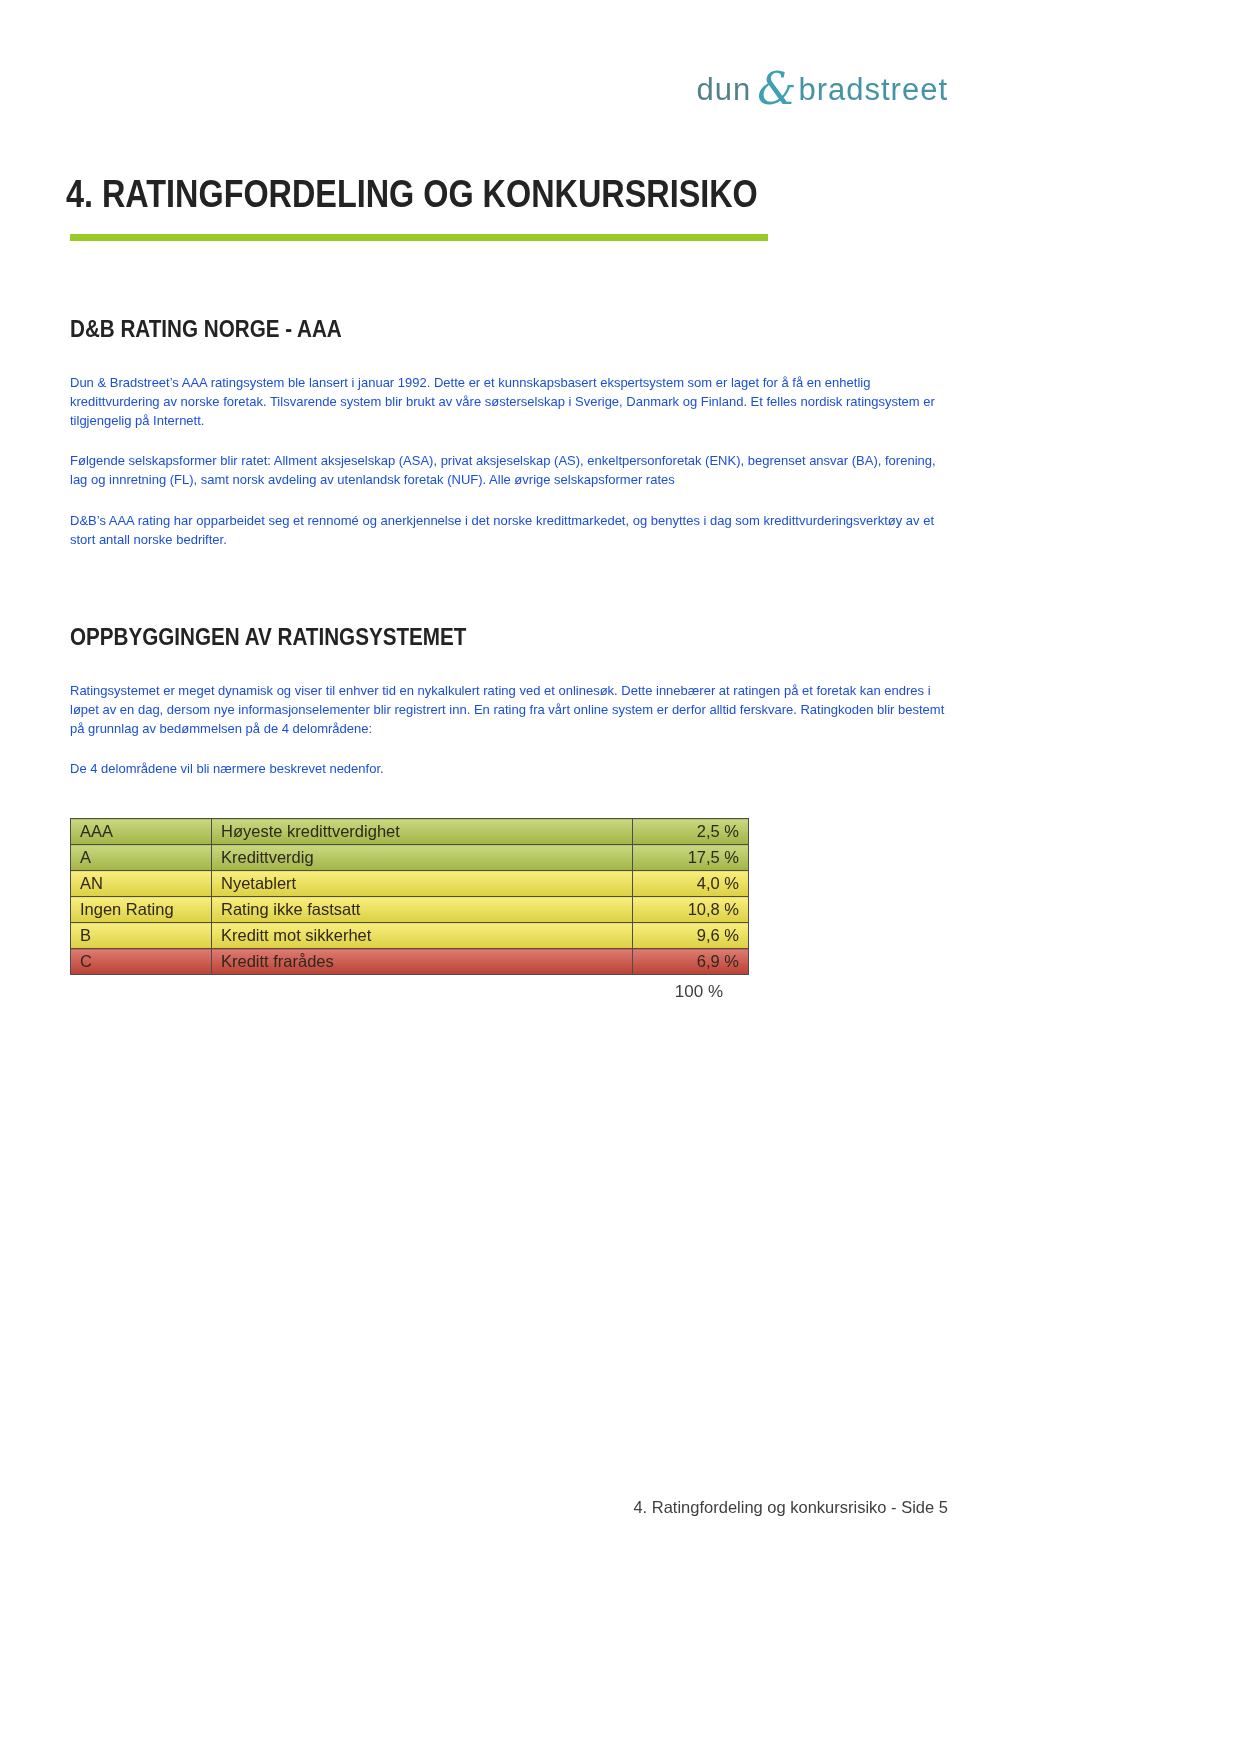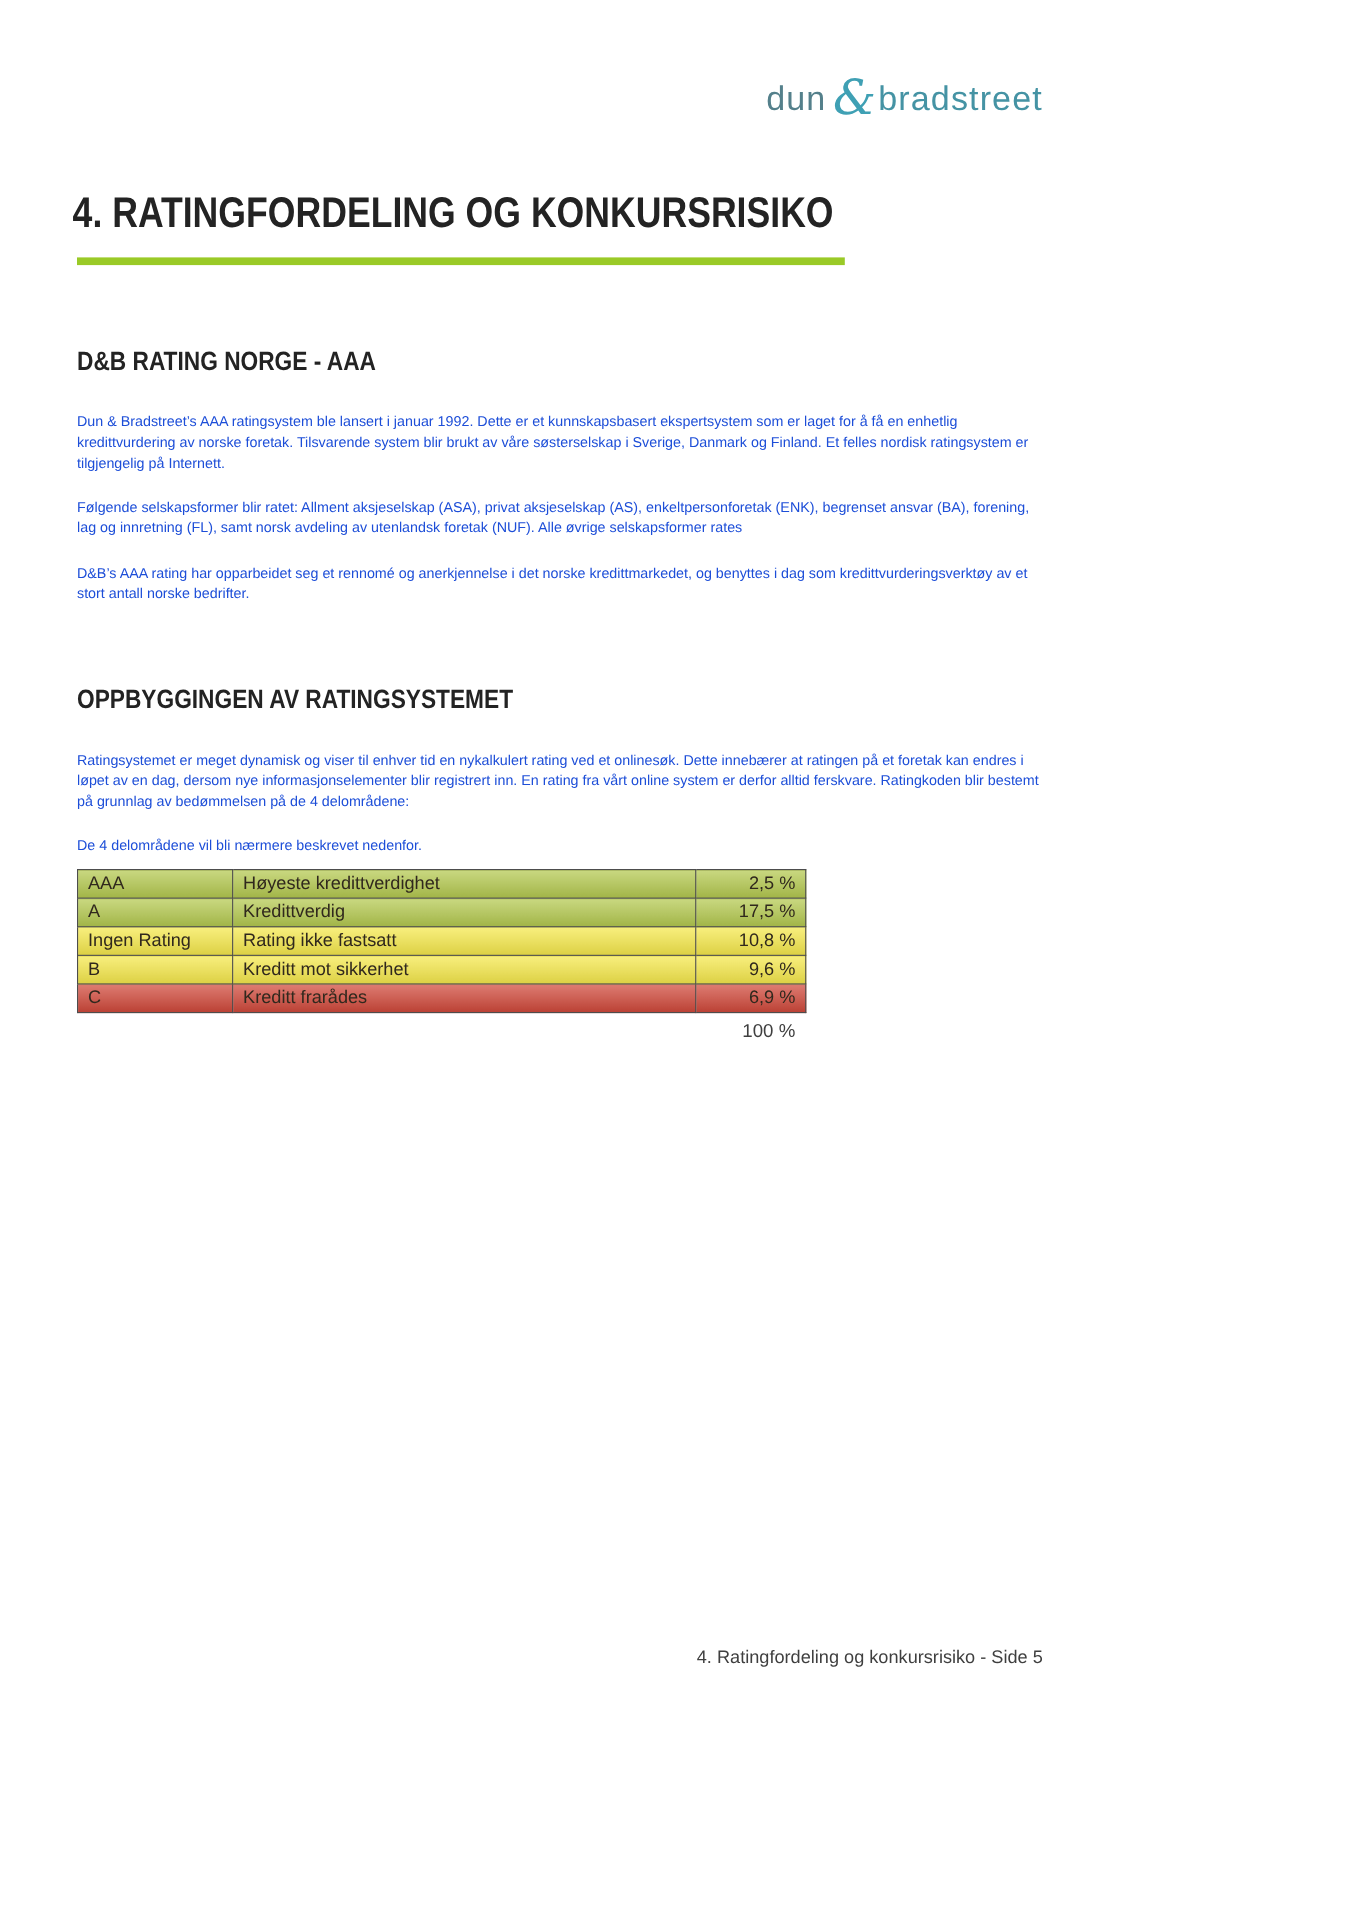--- a/index.html
+++ b/index.html
@@ -78,36 +78,36 @@
   ul.bullets { margin: 22px 0 0 26px; }
   ul.bullets li {
     font-size: 17px;
     line-height: 1.32;
     color: #3f3f3f;
     margin-top: 5px;
   }
 
   
   table.rating {
-    margin-top: 12px;
+    margin-top: 40px;
     border-collapse: collapse;
     width: 662px;
     table-layout: fixed;
   }
   table.rating td {
     border: 1px solid #4d4d4d;
     font-size: 16.5px;
     color: #30281d;
     padding: 3px 9px;
     height: 26px;
     background-image: linear-gradient(rgba(255,255,255,.28), rgba(0,0,0,.10));
   }
   td.col-code { width: 141px; }
   td.col-desc { width: 421px; }
-  td.col-pct  { width: 100px; text-align: right; }
+  td.col-pct  { width: 116px; text-align: right; }
   tr.c-green td  { background-color: var(--row-green, #b4c94f); }
   tr.c-yellow td { background-color: var(--row-yellow, #f5e84b); }
   tr.c-red td    { background-color: var(--row-red, #d0483a); }
   .table-total {
     width: 662px;
     margin-top: 7px;
     text-align: right;
     padding-right: 9px;
     font-size: 17px;
     color: #3f3f3f;
@@ -167,20 +167,25 @@
           <td class="col-code">AAA</td>
           <td class="col-desc">Høyeste kredittverdighet</td>
           <td class="col-pct">2,5 %</td>
         </tr>
           <tr class="c-green">
           <td class="col-code">A</td>
           <td class="col-desc">Kredittverdig</td>
           <td class="col-pct">17,5 %</td>
         </tr>
           <tr class="c-yellow">
+          <td class="col-code">AN</td>
+          <td class="col-desc">Nyetablert</td>
+          <td class="col-pct">4,0 %</td>
+        </tr>
+          <tr class="c-yellow">
           <td class="col-code">Ingen Rating</td>
           <td class="col-desc">Rating ikke fastsatt</td>
           <td class="col-pct">10,8 %</td>
         </tr>
           <tr class="c-yellow">
           <td class="col-code">B</td>
           <td class="col-desc">Kreditt mot sikkerhet</td>
           <td class="col-pct">9,6 %</td>
         </tr>
           <tr class="c-red">

